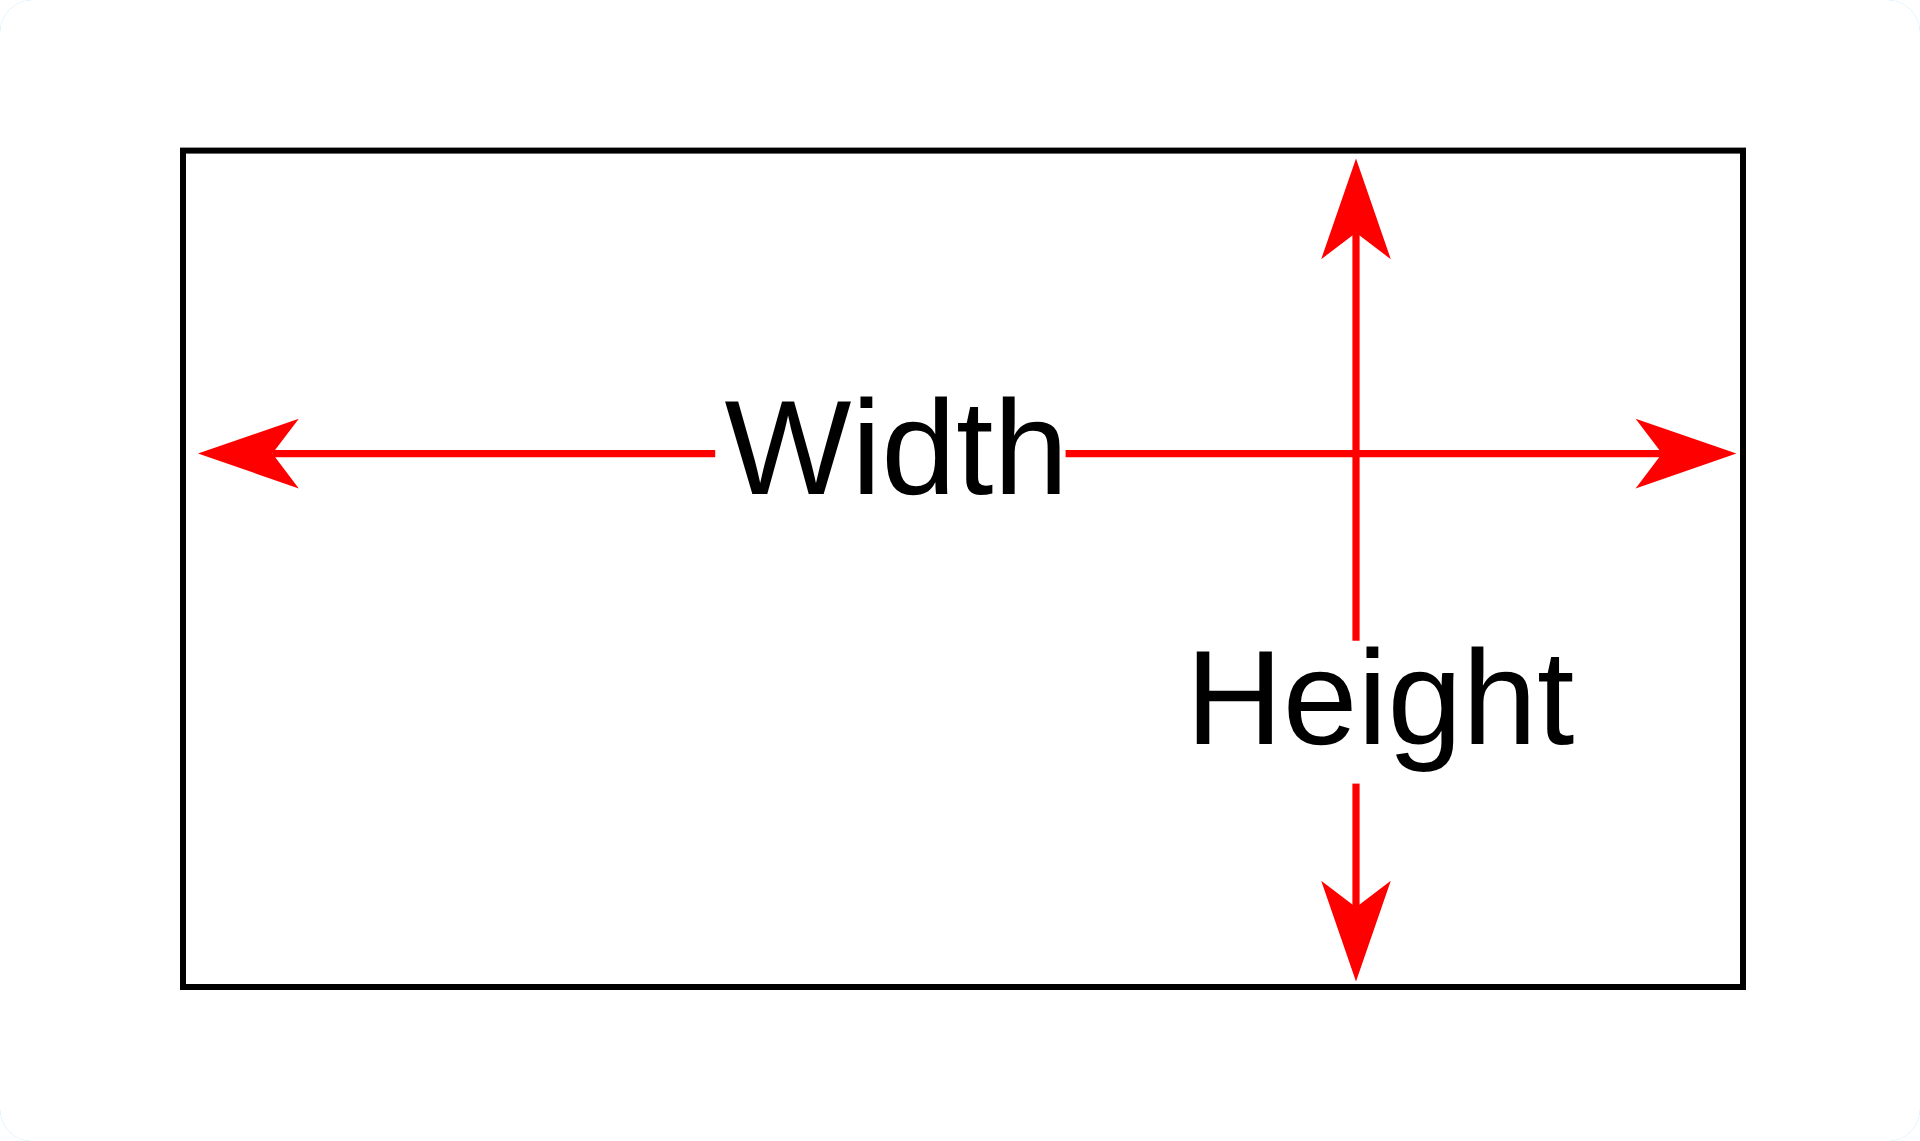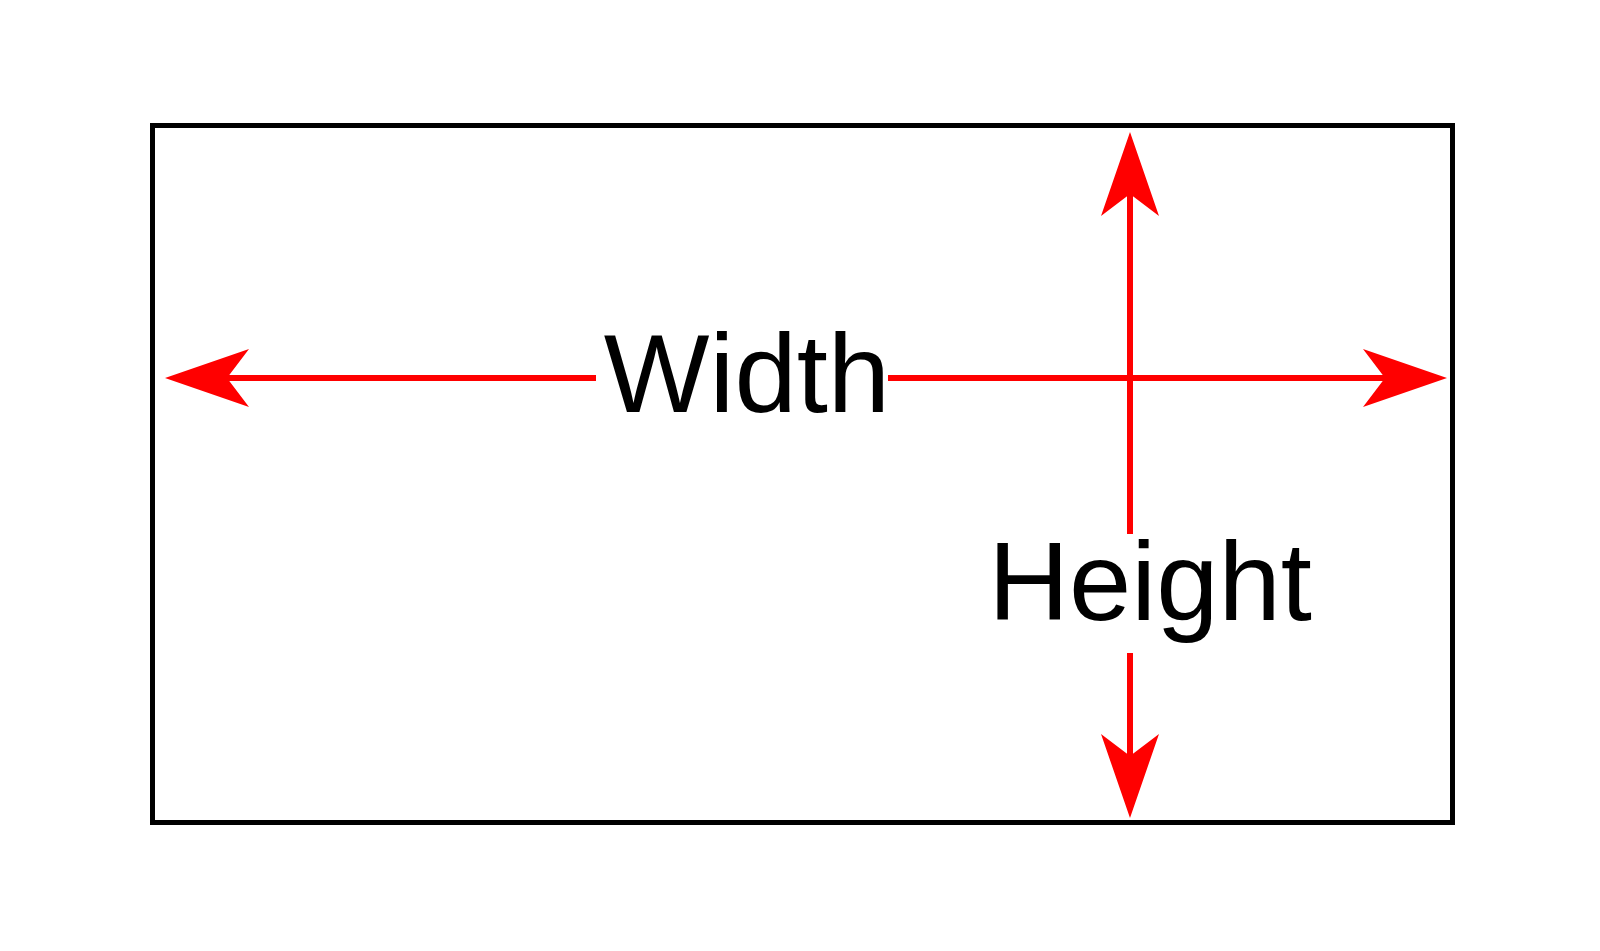--- a/index.html
+++ b/index.html
@@ -8,20 +8,21 @@
     padding: 0;
     background: #ffffff;
   }
   #stage {
     position: relative;
     width: 1600px;
     height: 951px;
     background: #7dd3fc;
     overflow: hidden;
     font-family: "Liberation Sans", sans-serif;
+    border-radius: 27px;
   }
   #diagram-svg {
     position: absolute;
     left: 0;
     top: 0;
     width: 1600px;
     height: 951px;
     display: block;
   }
   .dim-label {

